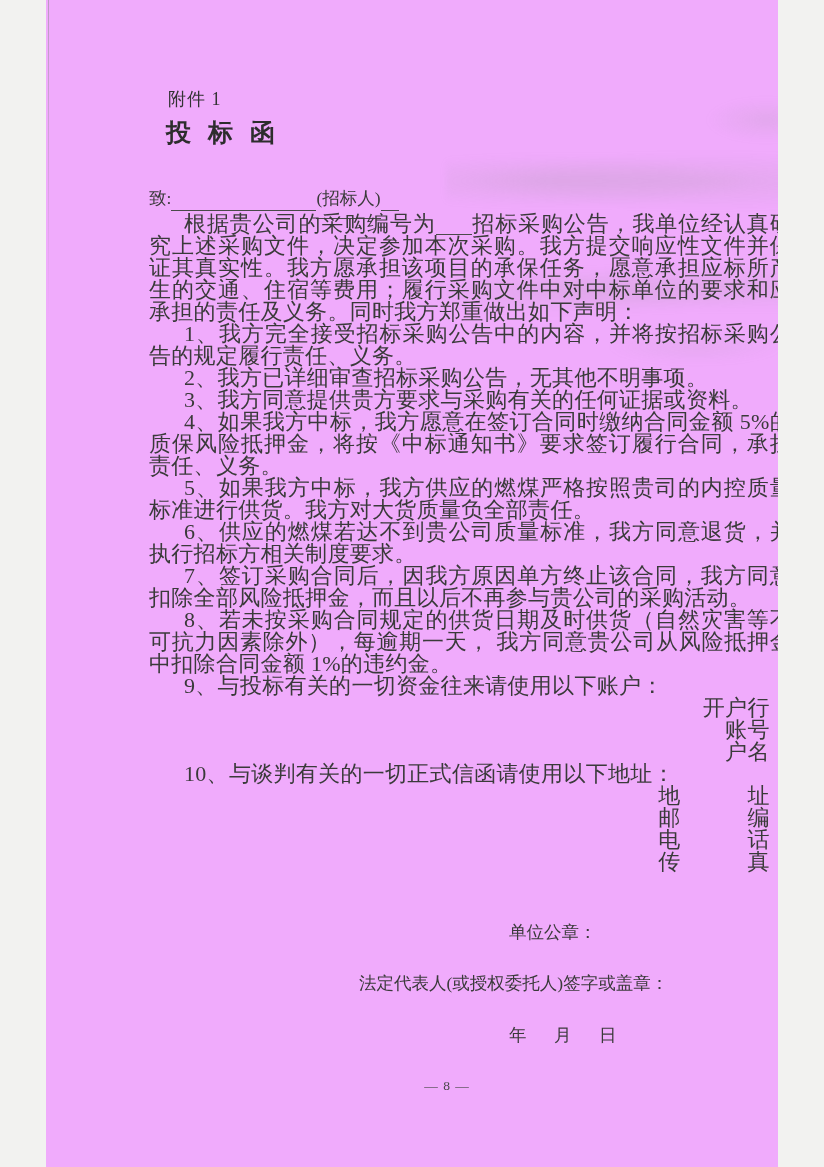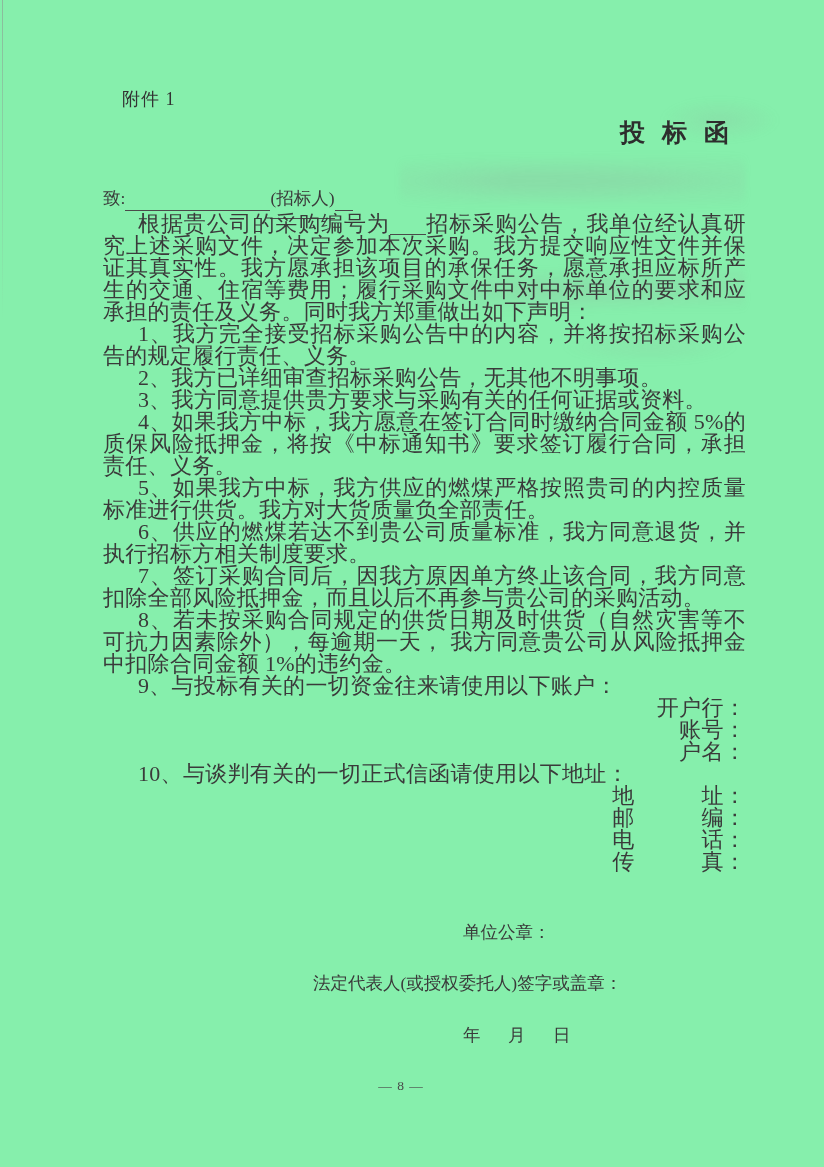--- a/index.html
+++ b/index.html
@@ -2,24 +2,24 @@
 <html><head>
 <meta charset="utf-8">
 <style>
   html, body {
     margin: 0;
     padding: 0;
     background: #f2f2f0;
   }
   .page {
     position: relative;
-    width: 824px;
+    width: 732px;
     height: 1167px;
     margin: 0 auto;
-    background: #86efac;
+    background: #f0abfc;
     font-family: "Liberation Serif", "DejaVu Serif", serif;
     color: #3a3a3a;
     overflow: hidden;
   }
   .edge-line {
     position: absolute;
     left: 2px;
     top: 0;
     width: 1px;
     height: 320px;
@@ -54,21 +54,21 @@
     height: 26px;
     font-size: 18px;
     line-height: 26px;
     letter-spacing: 1px;
     color: #333;
   }
   .title {
     margin: 4px 0 0 0;
     height: 34px;
     line-height: 34px;
-    text-align: right;
+    text-align: left;
     font-size: 25px;
     font-weight: bold;
     letter-spacing: 17px;
     padding-left: 17px; 
     color: #2d2d2d;
   }
   .salutation {
     margin-top: 36px;
     height: 25px;
     line-height: 25px;

